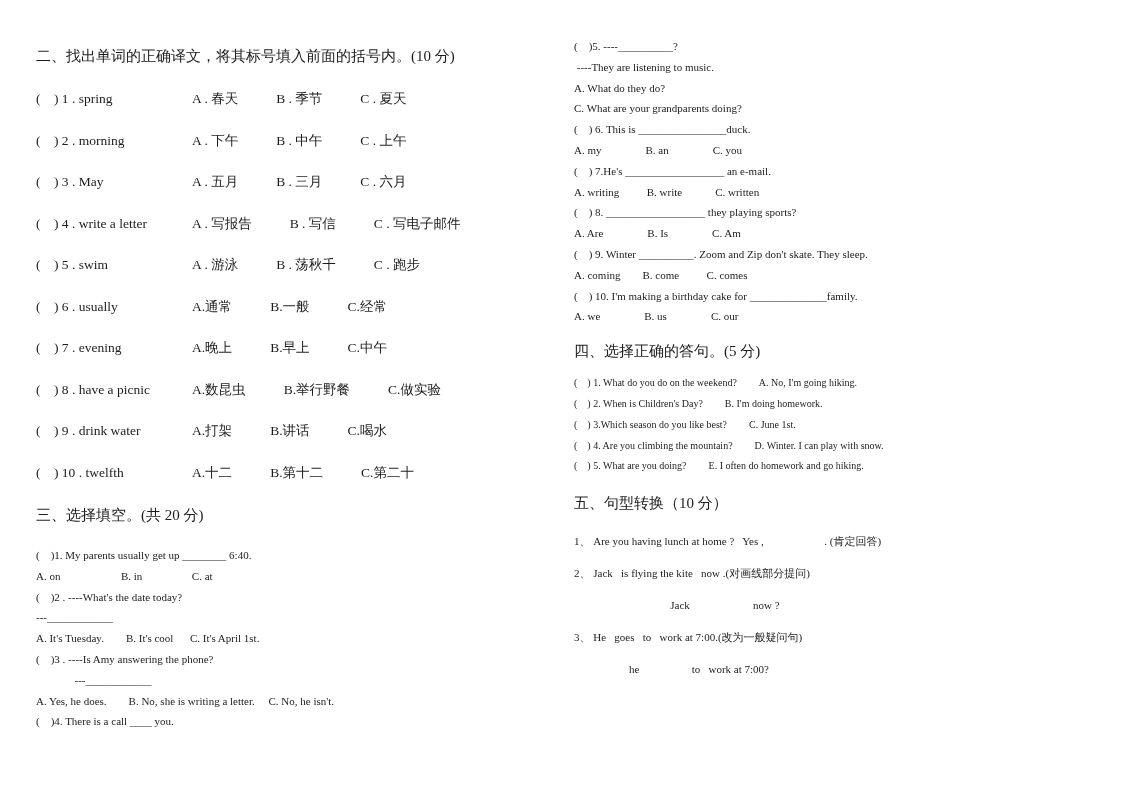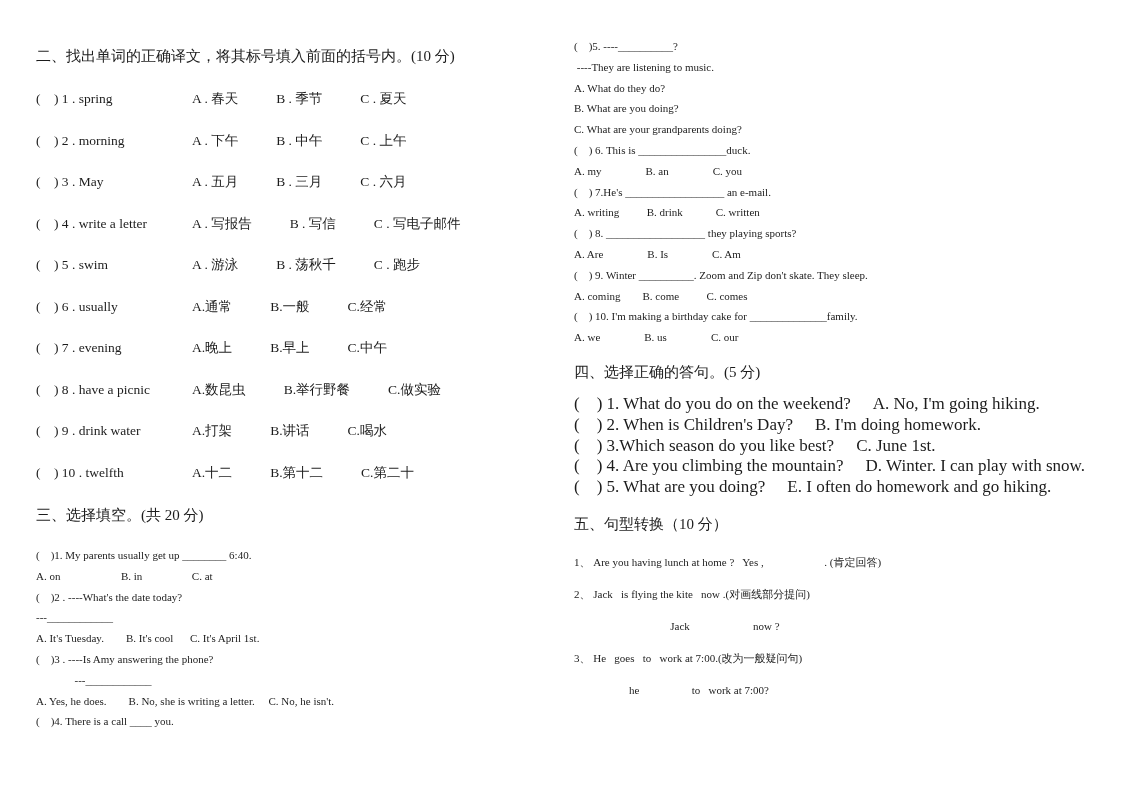--- a/index.html
+++ b/index.html
@@ -45,21 +45,21 @@
   .line {
     font-size: 11px;
     line-height: 20.8px;
     min-height: 20.8px;
     white-space: pre-wrap;
   }
 
   .match-row {
     display: flex;
     gap: 22px;
-    font-size: 17px;
+    font-size: 10px;
     line-height: 20.8px;
     white-space: pre;
   }
 
   .s5-lines .line {
     line-height: 21px;
     margin-bottom: 11px;
   }
 </style>
 </head>
@@ -148,26 +148,25 @@
       <div class="line">(    )4. There is a call ____ you.</div>
     </div>
   </div>
 
   <div class="col col-right">
 
     <div>
       <div class="line">(    )5. ----__________?</div>
       <div class="line"> ----They are listening to music.</div>
       <div class="line">A. What do they do?</div>
-      <div class="line">B. What are you doing?</div>
       <div class="line">C. What are your grandparents doing?</div>
       <div class="line">(    ) 6. This is ________________duck.</div>
       <div class="line">A. my                B. an                C. you</div>
       <div class="line">(    ) 7.He's __________________ an e-mail.</div>
-      <div class="line">A. writing          B. drink            C. written</div>
+      <div class="line">A. writing          B. write            C. written</div>
       <div class="line">(    ) 8. __________________ they playing sports?</div>
       <div class="line">A. Are                B. Is                C. Am</div>
       <div class="line">(    ) 9. Winter __________. Zoom and Zip don't skate. They sleep.</div>
       <div class="line">A. coming        B. come          C. comes</div>
       <div class="line">(    ) 10. I'm making a birthday cake for ______________family.</div>
       <div class="line">A. we                B. us                C. our</div>
     </div>
 
     <h2 class="sec-heading s4-heading">四、选择正确的答句。(5 分)</h2>
 

